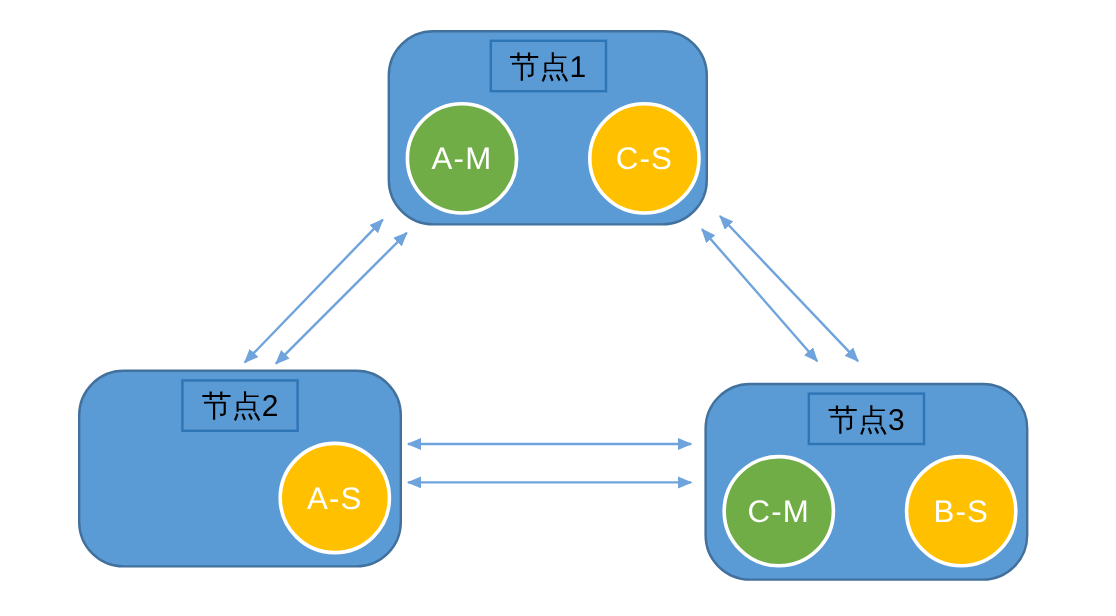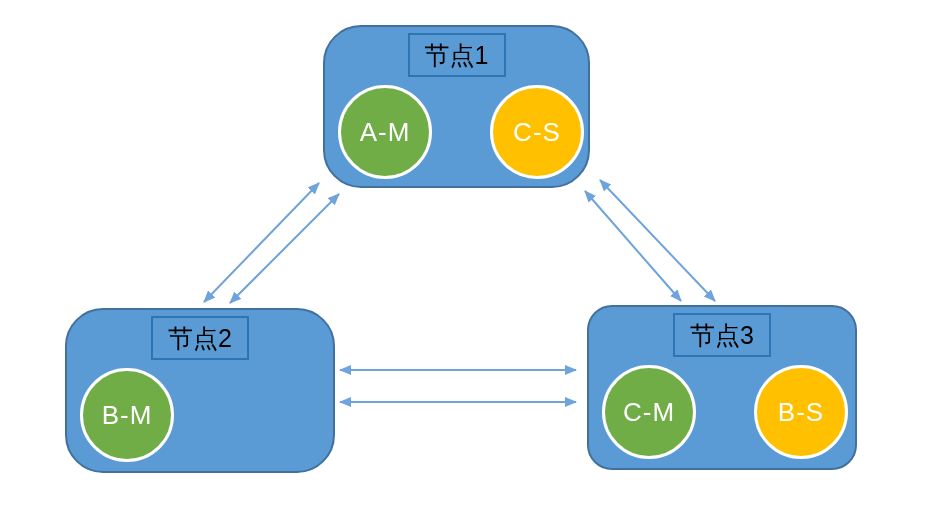--- a/index.html
+++ b/index.html
@@ -33,21 +33,21 @@
   .node {
     position: absolute;
     background: var(--node-fill, #5B9BD5);
     border: 2px solid var(--node-border, #41719C);
     border-radius: 38px;
     box-sizing: border-box;
     text-align: right;
   }
   .node1 { left: 323px; top: 25px;  width: 267px; height: 163px; }
   .node2 { left: 65px;  top: 308px; width: 270px; height: 165px; }
-  .node3 { left: 587px; top: 305px; width: 270px; height: 165px; border-radius: 25px; }
+  .node3 { left: 587px; top: 319px; width: 270px; height: 165px; }
   .node-label {
     position: absolute;
     left: 50%;
     transform: translateX(-50%);
     top: 6px;
     width: 98px;
     height: 44px;
     box-sizing: border-box;
     border: 2px solid var(--label-box-border, #2E75B6);
     background: var(--node-fill, #5B9BD5);
@@ -107,22 +107,22 @@
     </div>
     <div class="circle master">
       <span>A-M</span>
     </div>
   </div>
 
   <div class="node node2">
     <div class="node-label">
       <span>节点2</span>
     </div>
-    <div class="circle master">
-      <span>B-M</span>
+    <div class="circle slave">
+      <span>A-S</span>
     </div>
   </div>
 
   <div class="node node3">
     <div class="node-label">
       <span>节点3</span>
     </div>
     <div class="circle slave">
       <span>B-S</span>
     </div>

